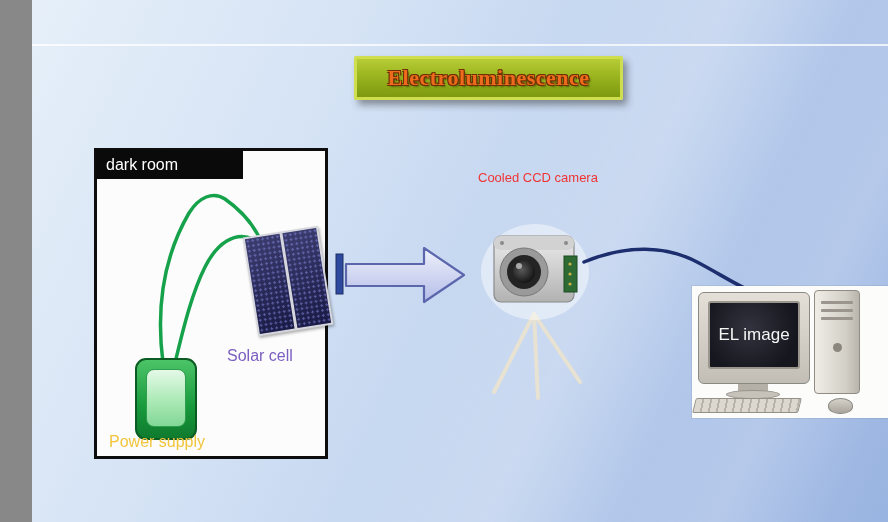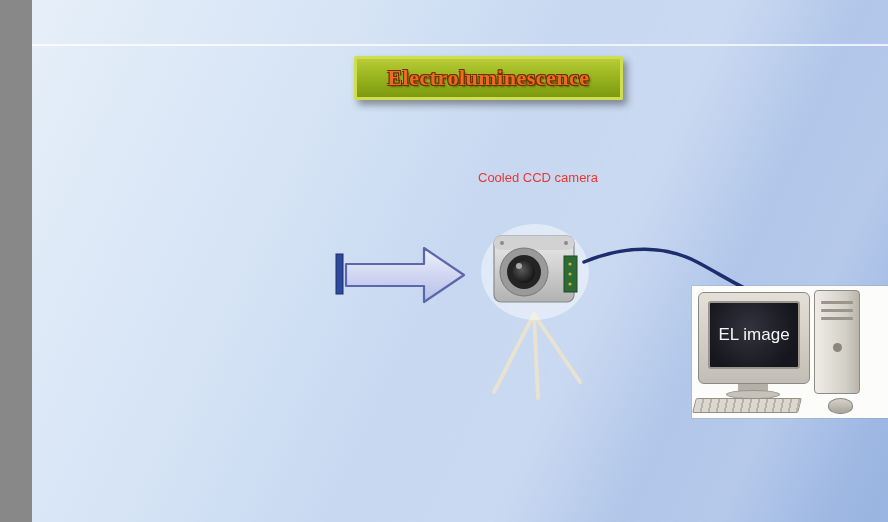--- a/index.html
+++ b/index.html
@@ -114,20 +114,41 @@
 <body>
 
 <div id="slide">
   <div class="bg-streaks"></div>
   <div class="top-line"></div>
 
   <div class="title-box">
     <span class="title-text">Electroluminescence</span>
   </div>
 
+  <div class="dark-room">
+    <div class="dark-room-bar">
+      <span class="dark-room-label">dark room</span>
+    </div>
+
+    <svg class="wires" viewBox="0 0 228 305" width="228" height="305">
+      <path d="M66,212 C58,150 70,100 92,62 C102,46 116,40 128,48 C145,60 155,72 162,86" fill="none" stroke="#16a24b" stroke-width="3.5" stroke-linecap="round"></path>
+      <path d="M78,212 C88,170 96,140 108,116 C120,92 138,80 156,88" fill="none" stroke="#16a24b" stroke-width="3.5" stroke-linecap="round"></path>
+    </svg>
+
+    <div class="solar-cell">
+      <div class="solar-panel"></div>
+      <div class="solar-panel"></div>
+    </div>
+    <span class="solar-cell-label">Solar cell</span>
+
+    <div class="power-supply">
+      <div class="power-supply-screen"></div>
+    </div>
+    <span class="power-supply-label">Power supply</span>
+  </div>
 
   <svg class="el-arrow" viewBox="0 0 140 70" width="140" height="70">
     <defs>
       <linearGradient id="arrowGrad" x1="0" y1="0" x2="0" y2="1">
         <stop offset="0" stop-color="#eef1fb"></stop>
         <stop offset="1" stop-color="#b4bde8"></stop>
       </linearGradient>
     </defs>
     <rect x="4" y="14" width="7" height="40" fill="#2e4a9e" stroke="#1c2f66" stroke-width="1"></rect>
     <polygon points="14,24 92,24 92,8 132,35 92,62 92,46 14,46" fill="url(#arrowGrad)" stroke="#5b66ad" stroke-width="2.2" stroke-linejoin="round"></polygon>

